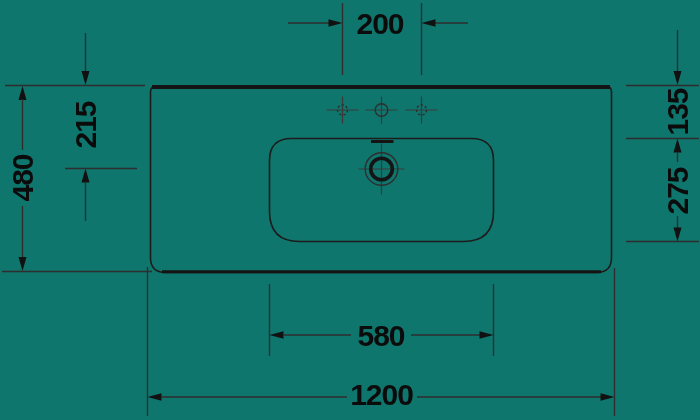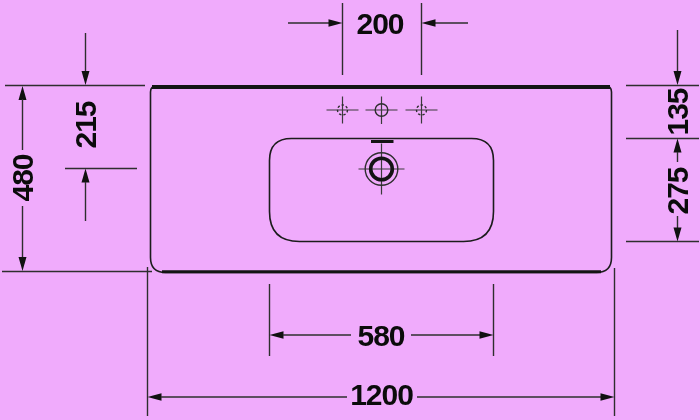--- a/index.html
+++ b/index.html
@@ -4,21 +4,21 @@
 <style>
   html, body {
     margin: 0;
     padding: 0;
     background: #ffffff;
   }
   .canvas {
     position: relative;
     width: 700px;
     height: 420px;
-    background: #f0abfc;
+    background: #0f766e;
     overflow: hidden;
     font-family: "Liberation Sans", sans-serif;
   }
   svg text {
     font-family: "Liberation Sans", sans-serif;
     font-weight: 700;
     font-size: 30px;
     letter-spacing: -1px;
     fill: #0b0b0b;
   }

